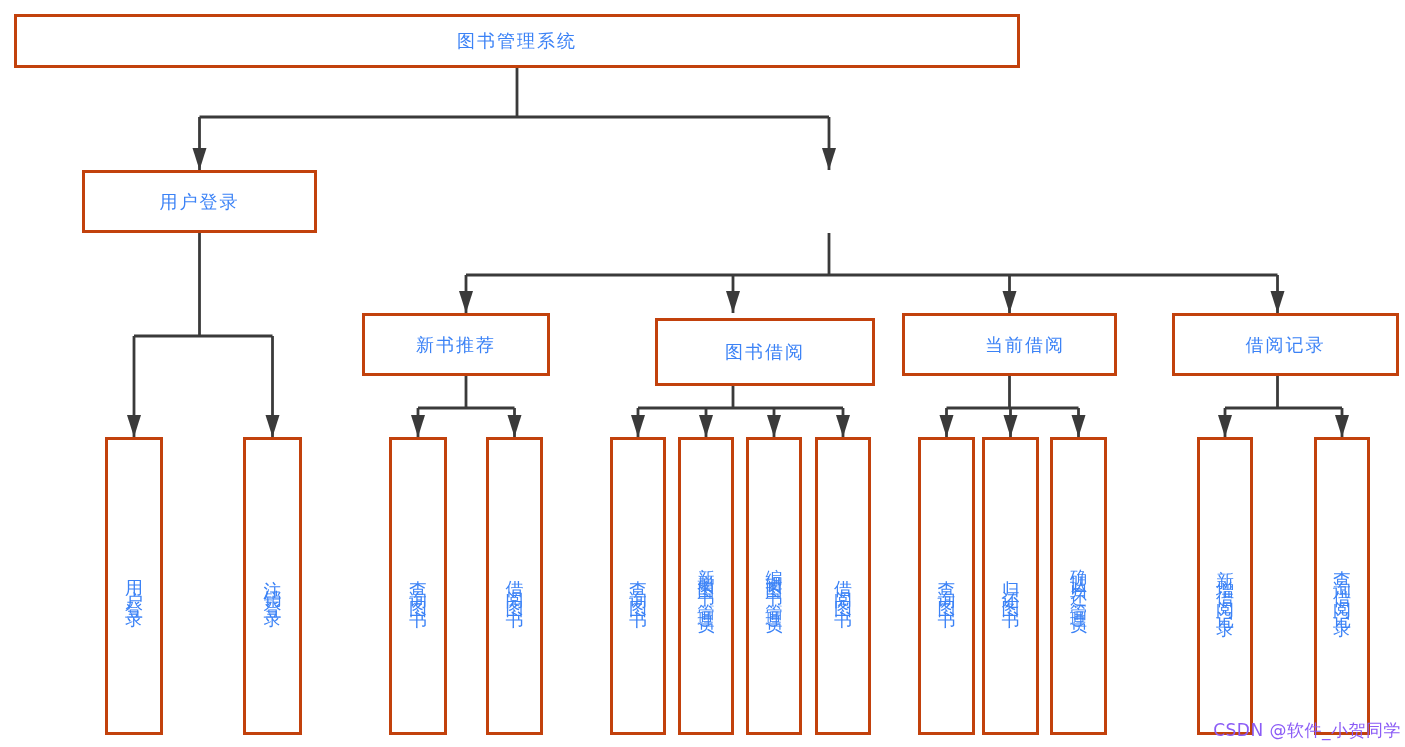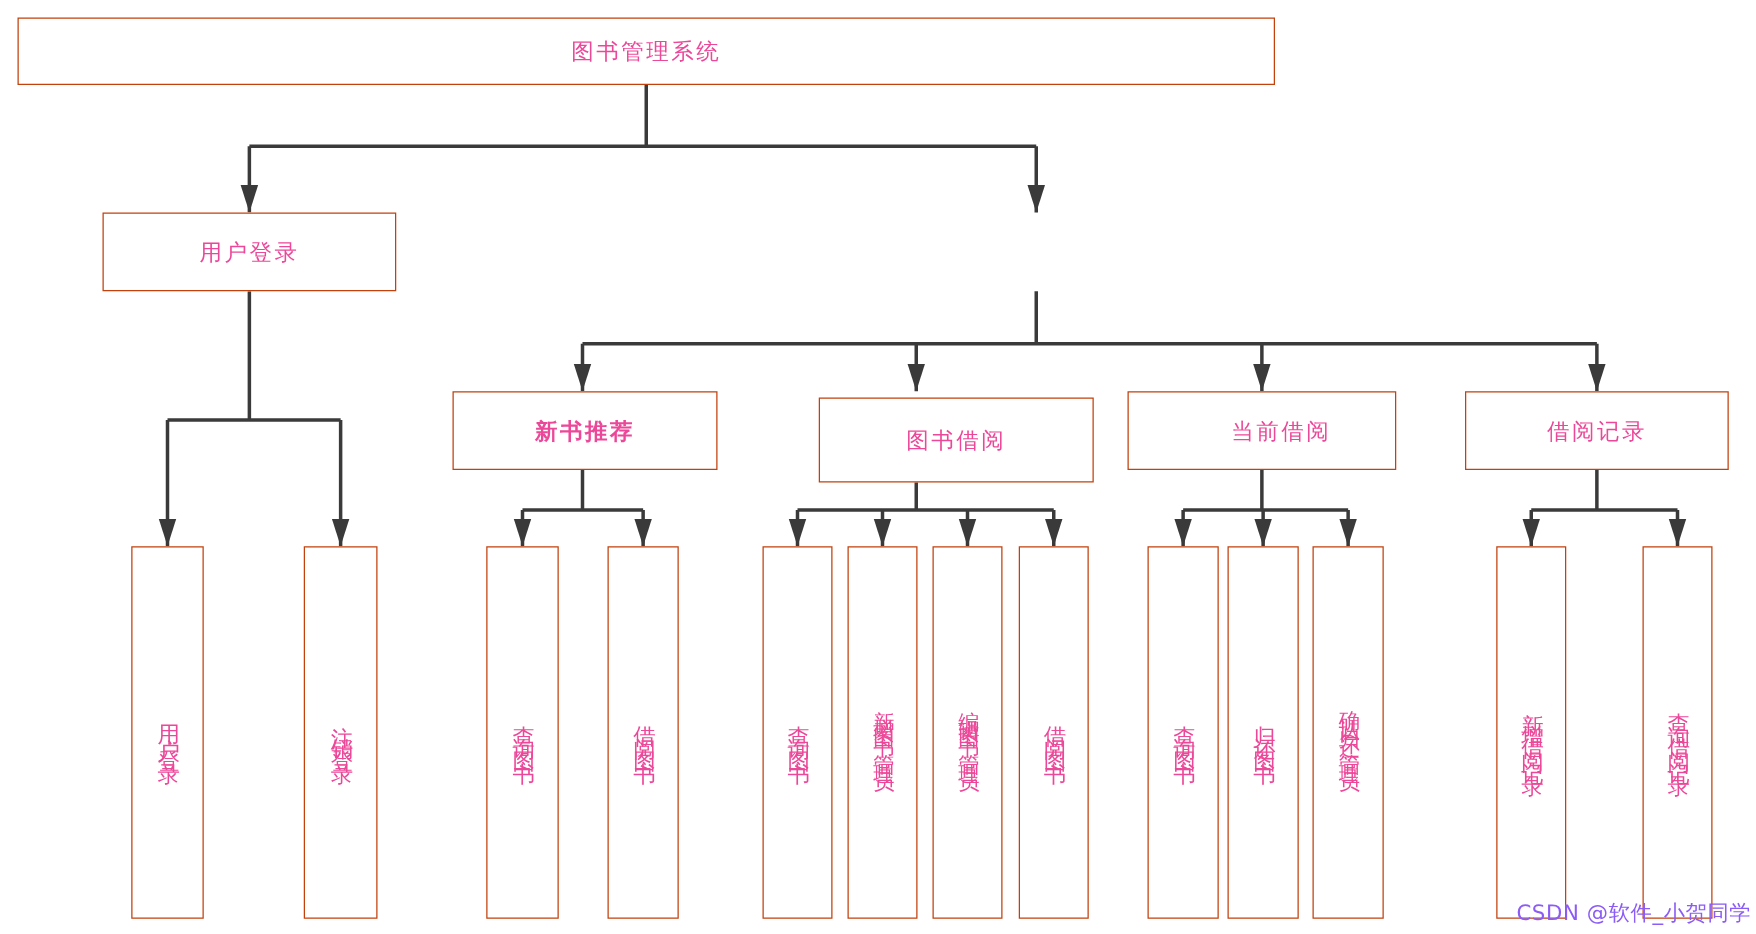--- a/index.html
+++ b/index.html
@@ -18,26 +18,26 @@
   #connectors {
     position: absolute;
     left: 0;
     top: 0;
     width: 1405px;
     height: 747px;
   }
   .hbox, .vbox {
     position: absolute;
     box-sizing: border-box;
-    border: 1px solid #c2410c;
+    border: 3px solid #c2410c;
     background: #ffffff;
     display: flex;
     align-items: center;
     justify-content: center;
-    color: #ec4899;
+    color: #3b82f6;
   }
   .hbox .lbl {
     font-size: 18px;
     letter-spacing: 2px;
     white-space: nowrap;
   }
   .vbox .lbl {
     writing-mode: vertical-rl;
     text-orientation: mixed;
     font-size: 18px;
@@ -112,30 +112,30 @@
   </svg>
 
   <div class="hbox" style="left:14px; top:14px; width:1006px; height:54px;">
     <span class="lbl">图书管理系统</span>
   </div>
 
   <div class="hbox" style="left:82px; top:170px; width:235px; height:63px;">
     <span class="lbl">用户登录</span>
   </div>
 
-  <div class="hbox" style="left:362px; top:313px; width:212px; height:63px;font-weight:bold;">
+  <div class="hbox" style="left:362px; top:313px; width:188px; height:63px;">
     <span class="lbl">新书推荐</span>
   </div>
   <div class="hbox" style="left:623px; top:318px; width:220px; height:68px;margin-left:32px;">
     <span class="lbl">图书借阅</span>
   </div>
   <div class="hbox" style="left:902px; top:313px; width:215px; height:63px;padding-left:31px;">
     <span class="lbl">当前借阅</span>
   </div>
-  <div class="hbox" style="left:1172px; top:313px; width:211px; height:63px;">
+  <div class="hbox" style="left:1172px; top:313px; width:227px; height:63px;">
     <span class="lbl">借阅记录</span>
   </div>
 
   <div class="vbox" style="left:105px; top:437px; width:58px; height:298px;">
     <span class="lbl">用户登录</span>
   </div>
   <div class="vbox" style="left:243px; top:437px; width:59px; height:298px;">
     <span class="lbl">注销登录</span>
   </div>
 

